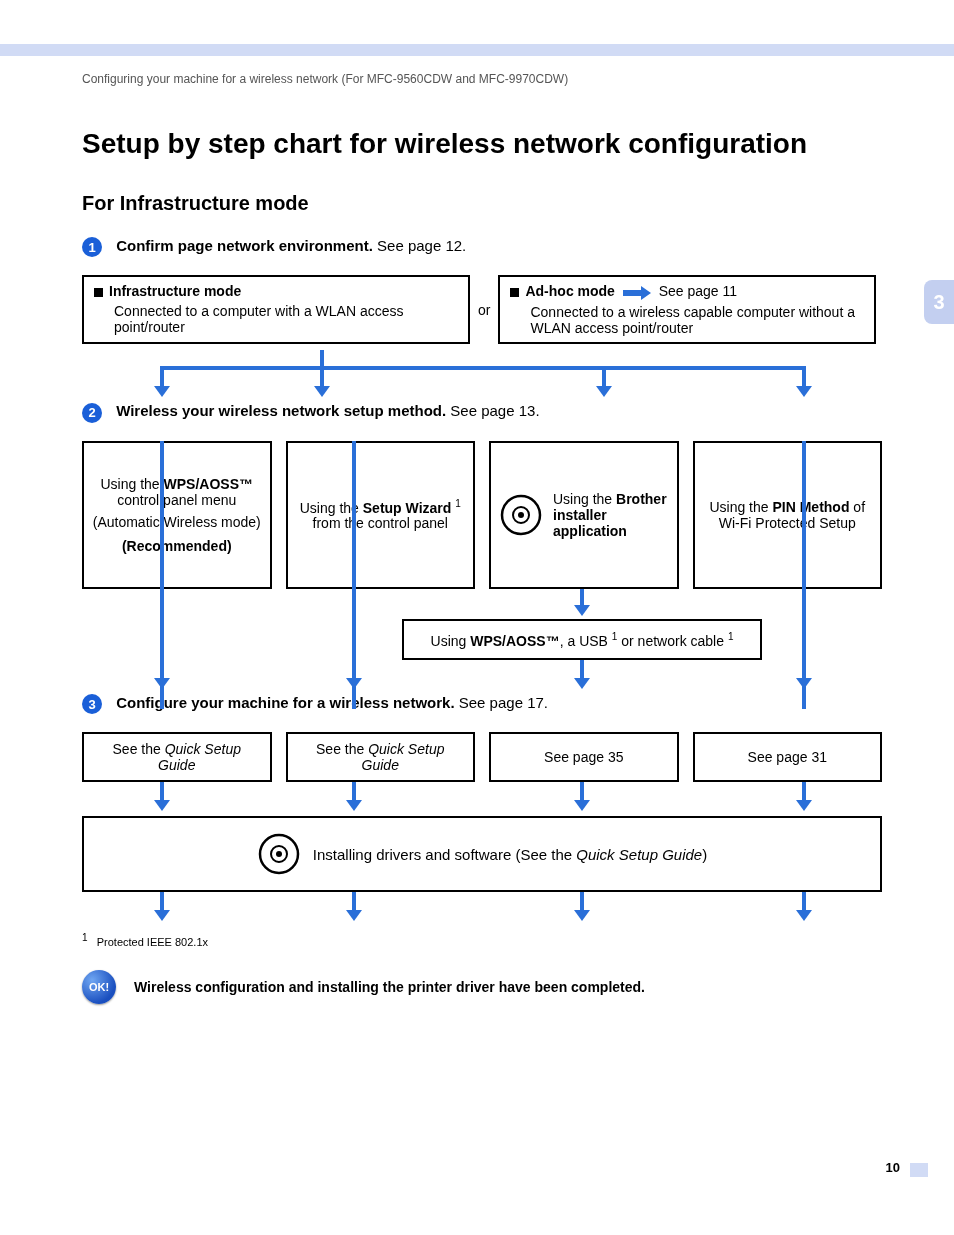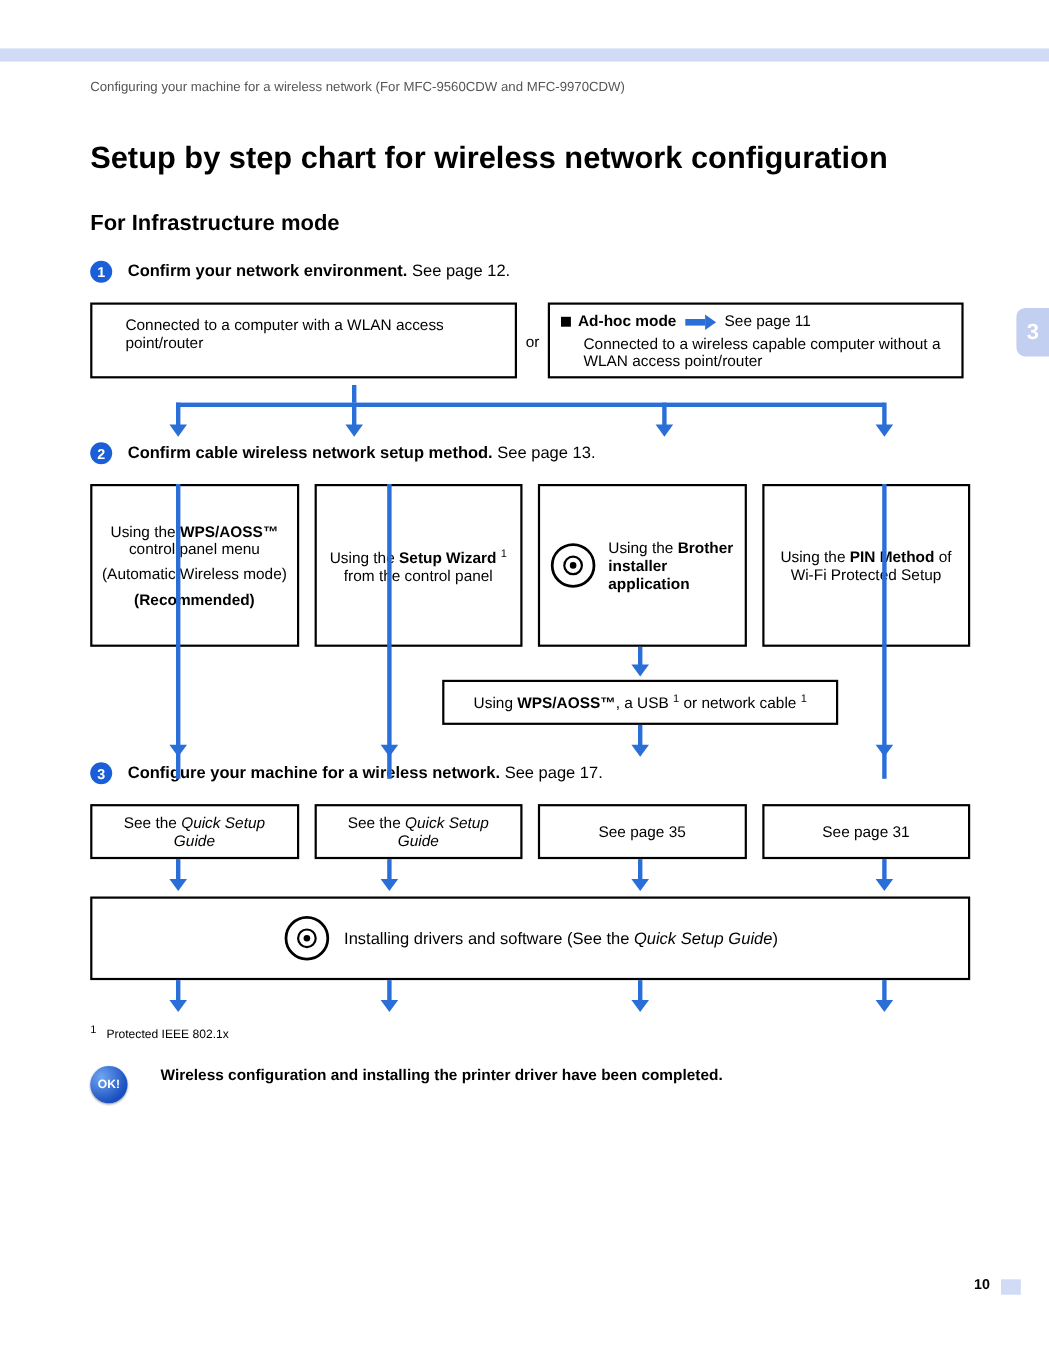--- a/index.html
+++ b/index.html
@@ -90,21 +90,21 @@
 
   .midbox {
     border:2.5px solid #000; padding:10px 12px; font-size:14px; text-align:center;
     width:360px; margin:0 auto;
   }
   sup { font-size:10px; }
   .qsg { font-style: italic; }
   .footnote { font-size:11px; margin-top:6px; }
   .footnote sup { vertical-align: super; }
 
-  .ok-row { display:flex; align-items:flex-start; gap:30px; margin-top:22px; }
+  .ok-row { display:flex; align-items:center; gap:18px; margin-top:22px; }
   .ok-badge {
     width:34px; height:34px; border-radius:50%;
     background: radial-gradient(circle at 30% 30%, #6fa6f2, #1a4fbf 70%);
     color:#fff; font-size:11px; font-weight:bold;
     display:flex; align-items:center; justify-content:center;
     box-shadow: 0 1px 2px rgba(0,0,0,.4);
   }
   .ok-text { font-size:14px; font-weight:bold; }
 
   .pagenum {
@@ -128,25 +128,26 @@
 
 <div class="content">
 
   <div class="breadcrumb">Configuring your machine for a wireless network (For MFC-9560CDW and MFC-9970CDW)</div>
 
   <h1>Setup by step chart for wireless network configuration</h1>
   <h2>For Infrastructure mode</h2>
 
   <div class="step-line">
     <span class="num-circle">1</span>
-    <b>Confirm your network environment.</b><span> See page 12.</span>
+    <b>Confirm page network environment.</b><span> See page 12.</span>
   </div>
 
   <div class="boxrow">
     <div class="box" style="width:388px;">
+      <div><span class="sq"></span><span class="hdr">Infrastructure mode</span></div>
       <div style="padding-left:20px; margin-top:4px;">Connected to a computer with a WLAN access point/router</div>
     </div>
     <div class="or">or</div>
     <div class="box" style="width:378px;">
       <div>
         <span class="sq"></span><span class="hdr">Ad-hoc mode</span>
         <span class="arrow-right-blue"></span><span> See page 11</span>
       </div>
       <div style="padding-left:20px; margin-top:4px;">Connected to a wireless capable computer without a WLAN access point/router</div>
     </div>
@@ -160,21 +161,21 @@
     <div class="vline" style="left:520px; top:16px; height:22px;"></div>
     <div class="vline" style="left:720px; top:16px; height:22px;"></div>
     <div class="arrowhead-down" style="left:72px; top:36px;"></div>
     <div class="arrowhead-down" style="left:232px; top:36px;"></div>
     <div class="arrowhead-down" style="left:514px; top:36px;"></div>
     <div class="arrowhead-down" style="left:714px; top:36px;"></div>
   </div>
 
   <div class="step-line">
     <span class="num-circle">2</span>
-    <b>Confirm cable wireless network setup method.</b><span> See page 13.</span>
+    <b>Wireless your wireless network setup method.</b><span> See page 13.</span>
   </div>
 
   <div class="row4" style="height:148px;">
     <div class="cell">
       <div><span>Using the </span><b>WPS/AOSS™</b><span> control panel menu</span></div>
       <div style="margin-top:6px;">(Automatic Wireless mode)</div>
       <div style="margin-top:8px;"><b>(Recommended)</b></div>
     </div>
     <div class="cell">
       <div><span>Using the </span><b>Setup Wizard</b> <sup>1</sup><span> from the control panel</span></div>

